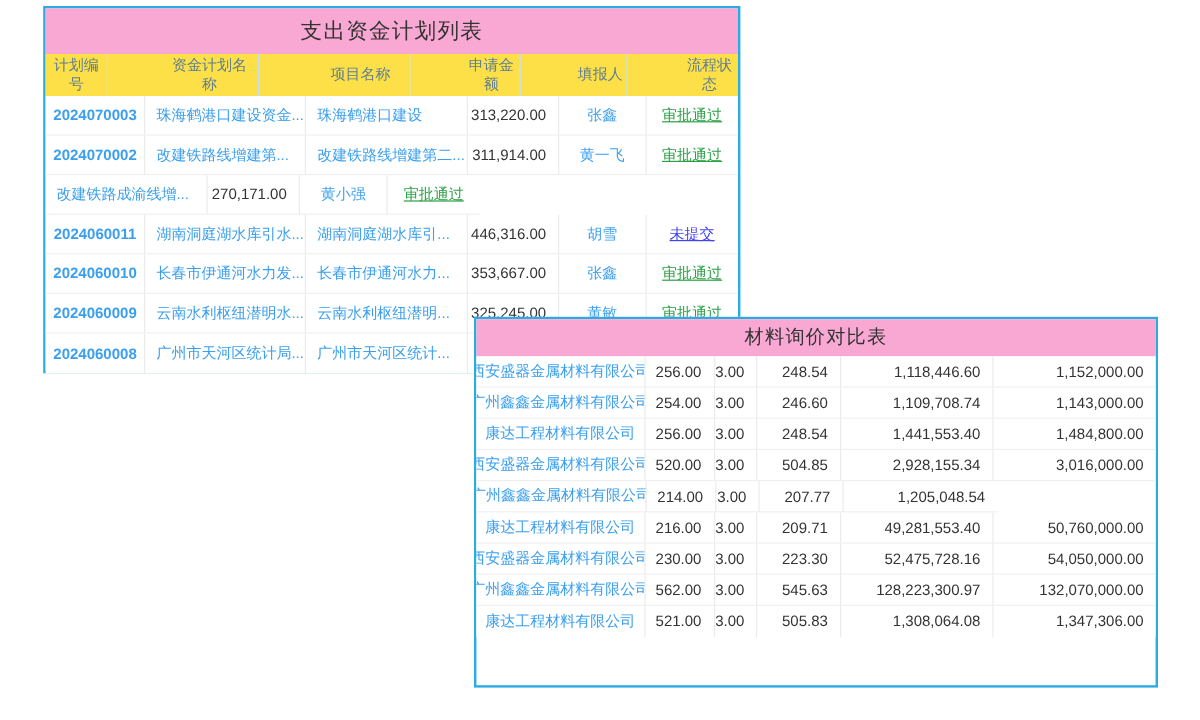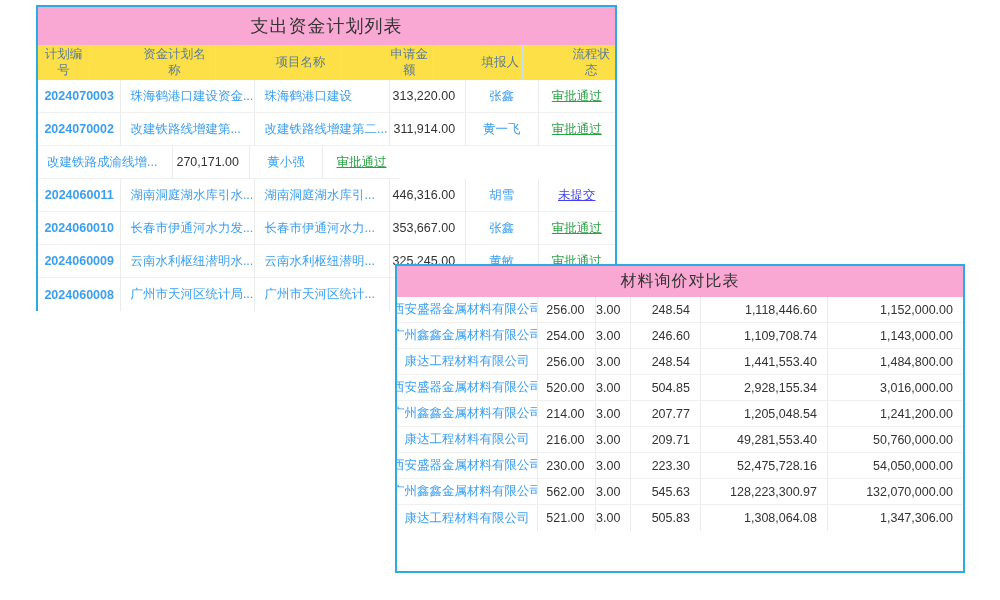--- a/index.html
+++ b/index.html
@@ -159,21 +159,20 @@
         <div class="cell bcell ar" style="width: 70px;">504.85</div>
         <div class="cell bcell ar" style="width: 128px;">2,928,155.34</div>
         <div class="cell bcell ar" style="width: 136px;">3,016,000.00</div>
       </div>
       <div class="brow">
         <div class="cell bcell ac link" style="width: 142px;">广州鑫鑫金属材料有限公司</div>
         <div class="cell bcell ar" style="width: 58px;">214.00</div>
         <div class="cell bcell ar" style="width: 36px;">3.00</div>
         <div class="cell bcell ar" style="width: 70px;">207.77</div>
         <div class="cell bcell ar" style="width: 128px;">1,205,048.54</div>
-        <div class="cell bcell ar" style="width: 136px;">1,241,200.00</div>
       </div>
       <div class="brow">
         <div class="cell bcell ac link" style="width: 142px;">康达工程材料有限公司</div>
         <div class="cell bcell ar" style="width: 58px;">216.00</div>
         <div class="cell bcell ar" style="width: 36px;">3.00</div>
         <div class="cell bcell ar" style="width: 70px;">209.71</div>
         <div class="cell bcell ar" style="width: 128px;">49,281,553.40</div>
         <div class="cell bcell ar" style="width: 136px;">50,760,000.00</div>
       </div>
       <div class="brow">

